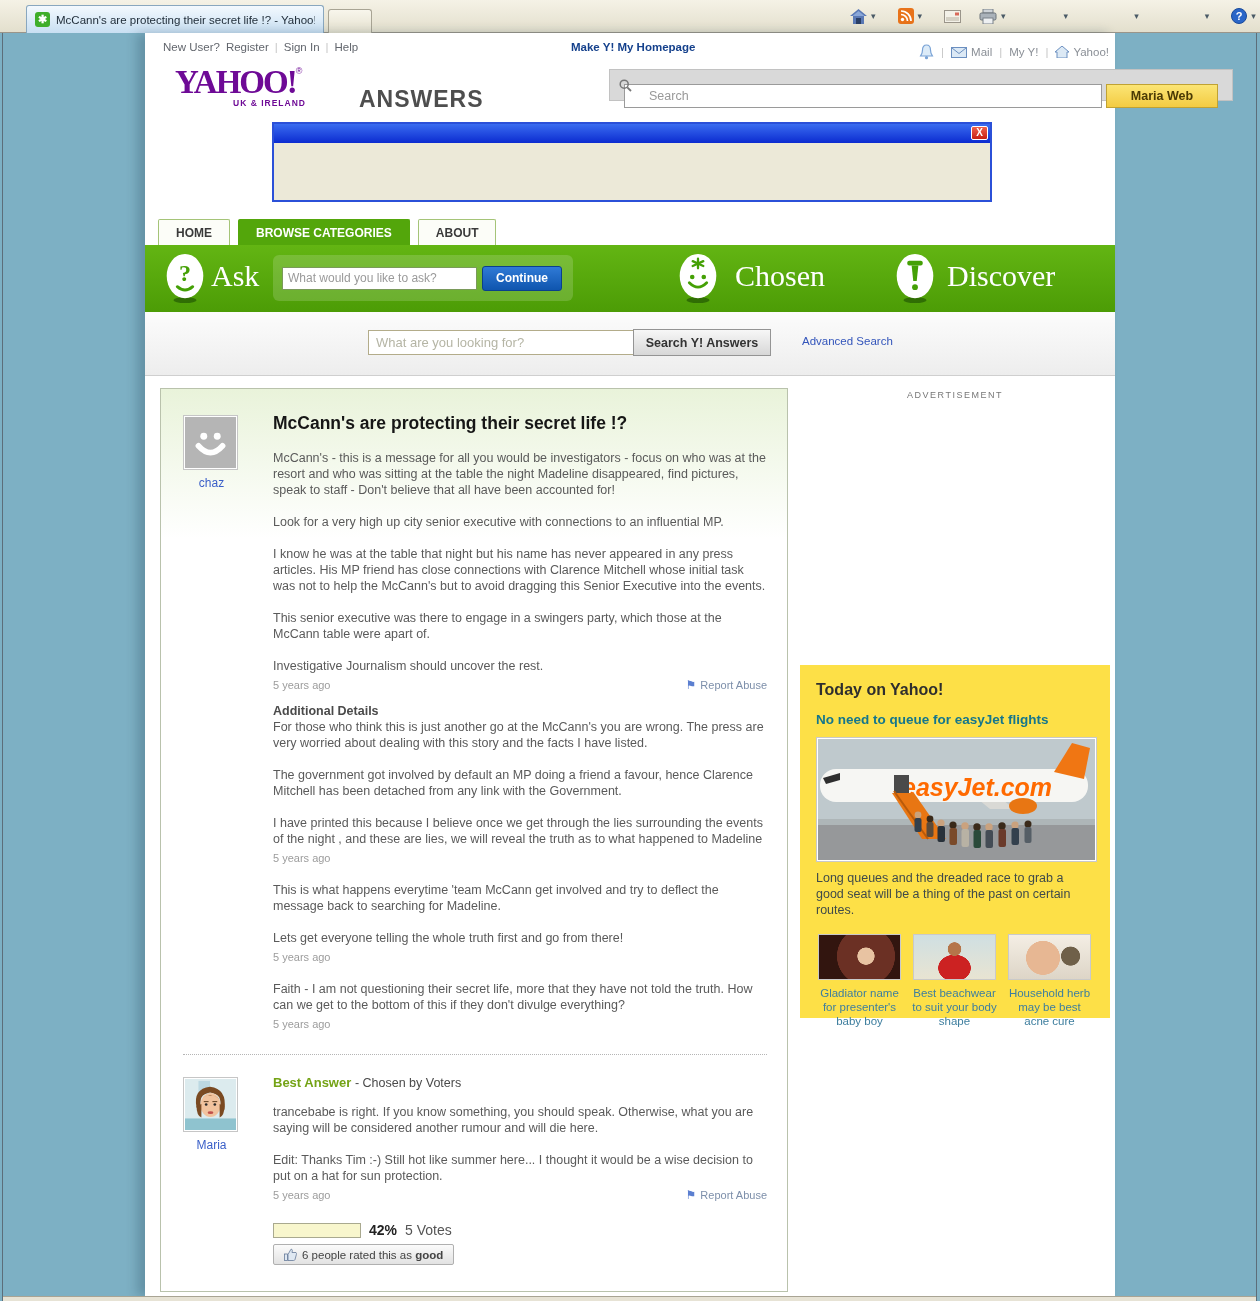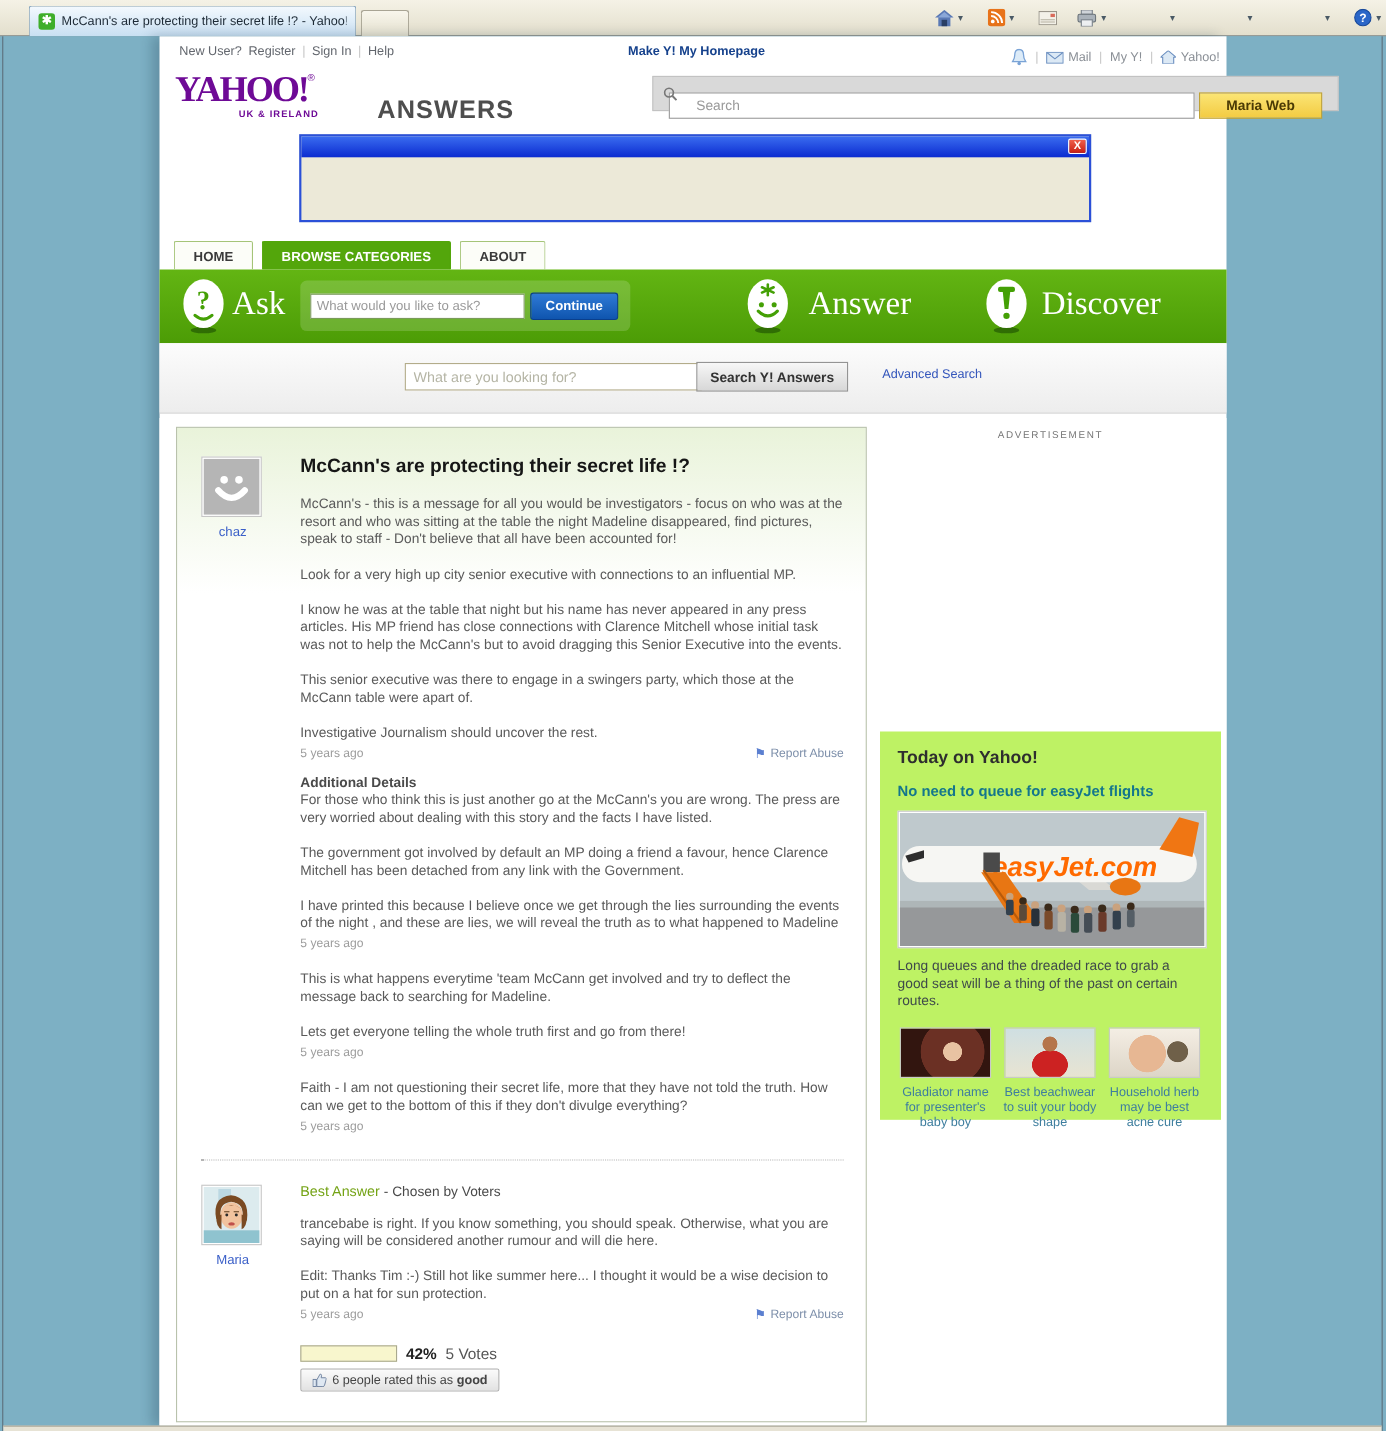--- a/index.html
+++ b/index.html
@@ -37,21 +37,21 @@
 
   
   .topbar { position:absolute; top:8px; left:0; right:0; height:18px; font-size:11.5px; color:#62666d; }
   .tb-left { position:absolute; left:18px; display:flex; gap:6px; align-items:center; }
   .tb-center { position:absolute; left:426px; font-weight:bold; color:#15418c; }
   .tb-right { position:absolute; right:6px; display:flex; gap:7px; align-items:center; color:#8a8f96; }
   .tb-sep { color:#c6c6c6; }
   .tb-link { color:#62666d; cursor:pointer; }
   .tb-icolink { display:inline-flex; gap:4px; align-items:center; color:#8a8f96; cursor:pointer; }
 
-  .logo-row { position:absolute; top:27px; left:0; right:0; height:56px; }
+  .logo-row { position:absolute; top:27px; left:16px; right:0; height:56px; }
   .logo { position:absolute; left:14px; top:6px; width:190px; height:46px; }
   .logo-word { font-family:"Liberation Serif", serif; font-weight:bold; font-size:33px;
                color:#6e0a96; letter-spacing:-2px; line-height:33px; }
   .logo-reg { font-size:9px; color:#6e0a96; vertical-align:top; }
   .logo-sub { position:absolute; left:58px; top:32px; font-size:8.5px; font-weight:bold;
               color:#6e0a96; letter-spacing:1px; }
   .logo-product { position:absolute; left:198px; top:12px; font-size:23px; font-weight:bold;
                   color:#4e4e4e; letter-spacing:1px;margin-top:14px; }
   .hsearch { position:absolute; left:424px; top:9px; width:624px; height:32px;
              background:#d9d9d9; border:1px solid #c2c2c2; display:flex; padding:14px; gap:4px;margin-left:24px; }
@@ -114,36 +114,36 @@
   .q-title { font-size:17.5px; font-weight:bold; color:#161616; margin:0 0 16px; }
   .para { font-size:12.5px; color:#5a5a5a; line-height:16px; margin:0 0 16px; }
   .stamp { font-size:11px; color:#9c9c9c; margin:-13px 0 16px; }
   .meta { display:flex; justify-content:space-between; align-items:center; margin:-12px 0 12px; }
   .meta .stamp-inline { font-size:11px; color:#9c9c9c; }
   .report { font-size:11px; color:#7d8faa; display:inline-flex; gap:4px; align-items:center; cursor:pointer; }
   .flag { color:#5b7fd0; font-size:12px; }
   .addl-label { font-size:12.5px; font-weight:bold; color:#4a4a4a; margin:2px 0 1px; }
   .dotted-divider { border-top:1px dotted #b5b5b5; margin:6px 0 20px; }
   .ba-label-row { margin:0 0 14px; font-size:13px; }
-  .ba-green { color:#74a315; font-weight:normal; }
+  .ba-green { color:#74a315; font-weight:bold; }
   .ba-rest { color:#4a4a4a; font-size:12.5px; }
   .vote-row { display:flex; align-items:center; gap:8px; margin-top:20px; }
   .vote-bar { width:88px; height:15px; background:#f8f6cd; border:1px solid #a9a98f; }
   .vote-pct { font-size:14px; font-weight:bold; color:#222; }
   .vote-count { font-size:14px; color:#555; }
   .rated-btn { display:inline-flex; align-items:flex-end; gap:5px; margin-top:6px; padding:3px 10px;
                background:linear-gradient(#fbfbfb,#e2e2e2); border:1px solid #b0b0b0; border-radius:2px;
                font-size:11.5px; color:#444; cursor:pointer; }
   .rated-bold { font-weight:bold; }
 
   
   .ad-label { position:absolute; left:655px; top:10px; width:310px; text-align:center;
               font-size:9px; letter-spacing:1.5px; color:#777; }
   .today-box { position:absolute; left:655px; top:285px; width:310px; height:353px;
-               background:#bef264; padding:16px 16px 14px; }
+               background:#fde047; padding:16px 16px 14px; }
   .today-title { font-size:16px; font-weight:bold; color:#2e2e2e; margin-bottom:13px; }
   .today-headline { font-size:13.5px; font-weight:bold; color:#14768c; margin-bottom:10px; cursor:pointer; }
   .today-photo { width:281px; height:125px; background:#fff; border:1px solid #c9c9c9; padding:1px; cursor:pointer; }
   .today-caption { font-size:12.5px; color:#3f4a4a; line-height:16px; margin-top:8px; }
   .thumb-row { display:flex; gap:8px; margin-top:16px; }
   .thumb { width:87px; cursor:pointer; }
   .thumb-img { width:83px; height:46px; border:1px solid #c9c9c9; background:#ddd; margin:0 auto; }
   .thumb-cap { font-size:11.5px; color:#3e7e9e; line-height:14px; text-align:center; margin-top:6px; }
   .thumb-gladiator .thumb-img {
     background: radial-gradient(circle at 58% 48%, #e8c3a2 0 16%, #6b3024 17% 55%, #32150f 56%);
@@ -322,21 +322,21 @@
           <ellipse cx="20" cy="25" rx="19" ry="23" fill="#fff"></ellipse>
           <g stroke="#44a005" stroke-width="2.4" stroke-linecap="round">
             <line x1="20" y1="7" x2="20" y2="17"></line>
               <line x1="14.5" y1="9.5" x2="25.5" y2="14.5"></line>
               <line x1="25.5" y1="9.5" x2="14.5" y2="14.5"></line>
           </g>
           <circle cx="14" cy="26" r="2.4" fill="#44a005"></circle>
             <circle cx="26" cy="26" r="2.4" fill="#44a005"></circle>
           <path d="M11 32 Q20 41 29 32" stroke="#44a005" stroke-width="3" fill="none" stroke-linecap="round"></path>
         </svg>
-        <div class="ab-word" style="left:590px">Answer</div>
+        <div class="ab-word" style="left:590px">Chosen</div>
         <svg class="badge" style="left:750px" width="40" height="54" viewBox="0 0 40 54">
           <ellipse cx="20" cy="50" rx="12" ry="3" fill="rgba(15,60,0,.5)"></ellipse>
           <ellipse cx="20" cy="25" rx="19" ry="23" fill="#fff"></ellipse>
           <rect x="12" y="9" width="16" height="5" rx="2" fill="#44a005"></rect>
           <polygon points="16.5,14 23.5,14 21.8,30 18.2,30" fill="#44a005"></polygon>
           <circle cx="20" cy="36.5" r="3" fill="#44a005"></circle>
         </svg>
         <div class="ab-word" style="left:802px">Discover</div>
       </div>
 

